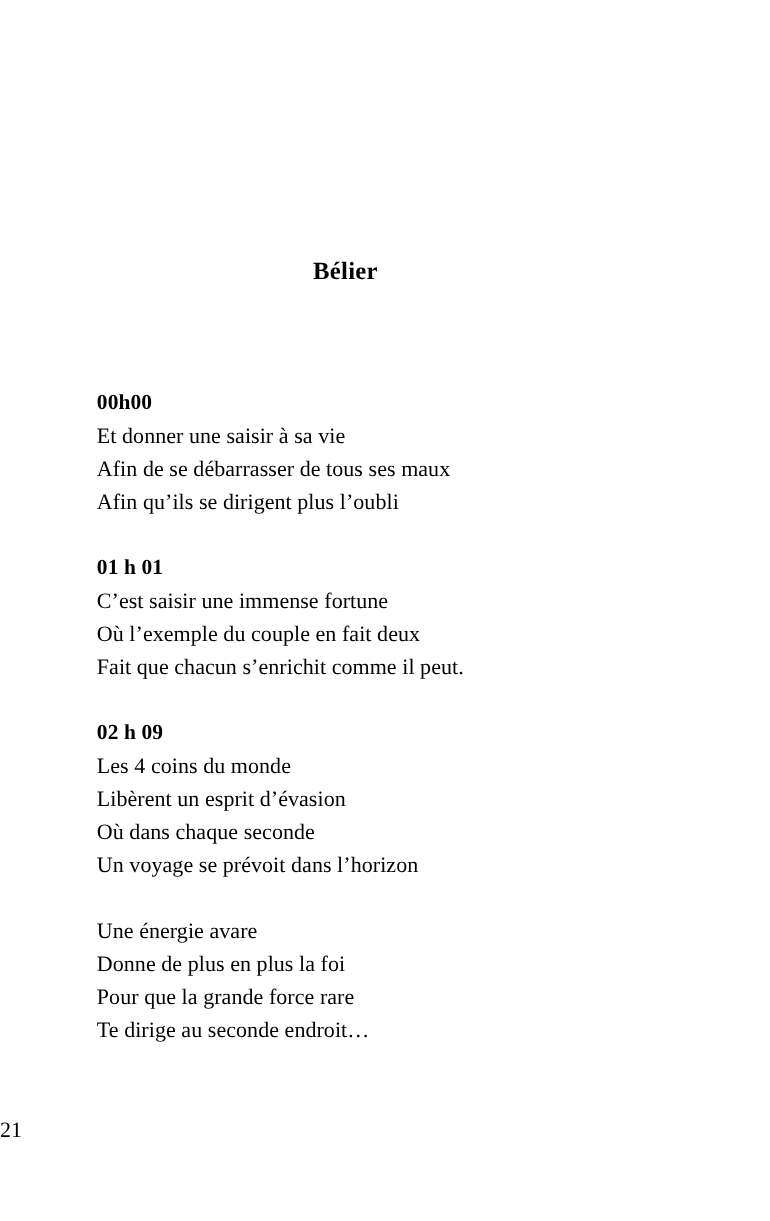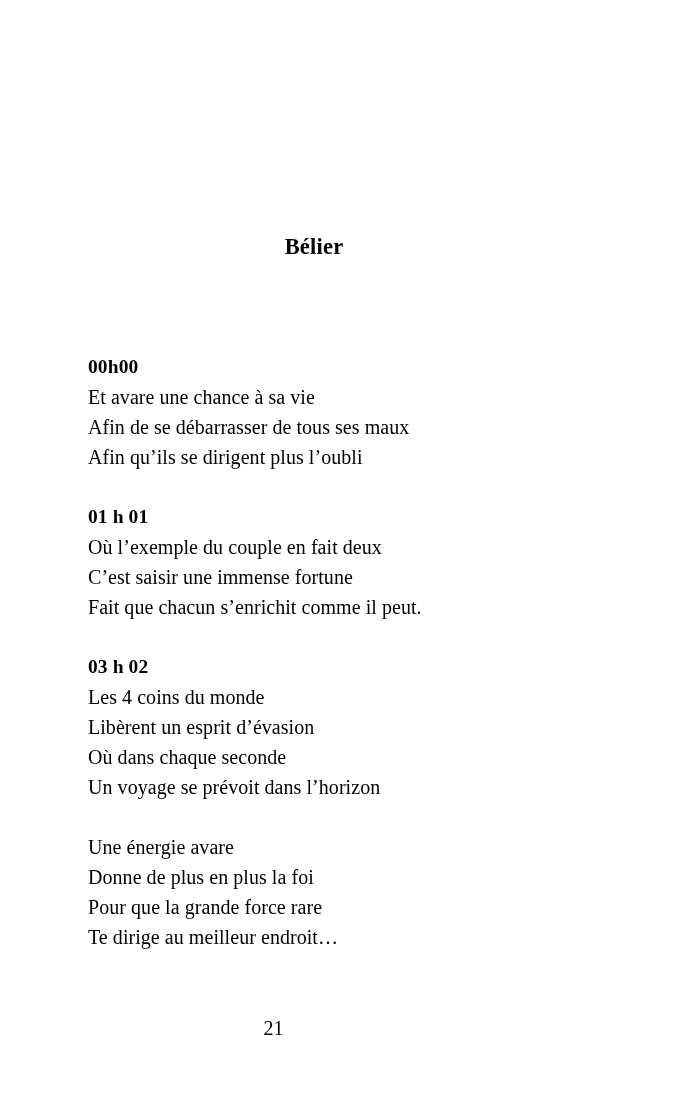--- a/index.html
+++ b/index.html
@@ -64,61 +64,61 @@
   }
 
   
   .page-number {
     position: absolute;
     top: 1014px;
     left: 0;
     width: 632px;
     padding-right: 85px;
     box-sizing: border-box;
-    text-align: center;
+    text-align: left;
     font-size: 20px;
     font-weight: normal;
     line-height: 28px;
   }
 </style>
 </head>
 <body>
 
 <div class="page">
 
   <h1 class="poem-title">Bélier</h1>
 
   <div class="poem-body">
 
     <div class="stanza">
       <div class="stanza-heading">00h00</div>
-      <div class="verse-line">Et avare une chance à sa vie</div>
+      <div class="verse-line">Et donner une saisir à sa vie</div>
       <div class="verse-line">Afin de se débarrasser de tous ses maux</div>
       <div class="verse-line">Afin qu’ils se dirigent plus l’oubli</div>
     </div>
 
     <div class="stanza">
       <div class="stanza-heading">01 h 01</div>
+      <div class="verse-line">C’est saisir une immense fortune</div>
       <div class="verse-line">Où l’exemple du couple en fait deux</div>
-      <div class="verse-line">C’est saisir une immense fortune</div>
       <div class="verse-line">Fait que chacun s’enrichit comme il peut.</div>
     </div>
 
     <div class="stanza">
-      <div class="stanza-heading">03 h 02</div>
+      <div class="stanza-heading">02 h 09</div>
       <div class="verse-line">Les 4 coins du monde</div>
       <div class="verse-line">Libèrent un esprit d’évasion</div>
       <div class="verse-line">Où dans chaque seconde</div>
       <div class="verse-line">Un voyage se prévoit dans l’horizon</div>
     </div>
 
     <div class="stanza">
       <div class="verse-line">Une énergie avare</div>
       <div class="verse-line">Donne de plus en plus la foi</div>
       <div class="verse-line">Pour que la grande force rare</div>
-      <div class="verse-line">Te dirige au meilleur endroit…</div>
+      <div class="verse-line">Te dirige au seconde endroit…</div>
     </div>
 
   </div>
 
   <div class="page-number">21</div>
 
 </div>
 
 </body></html>

